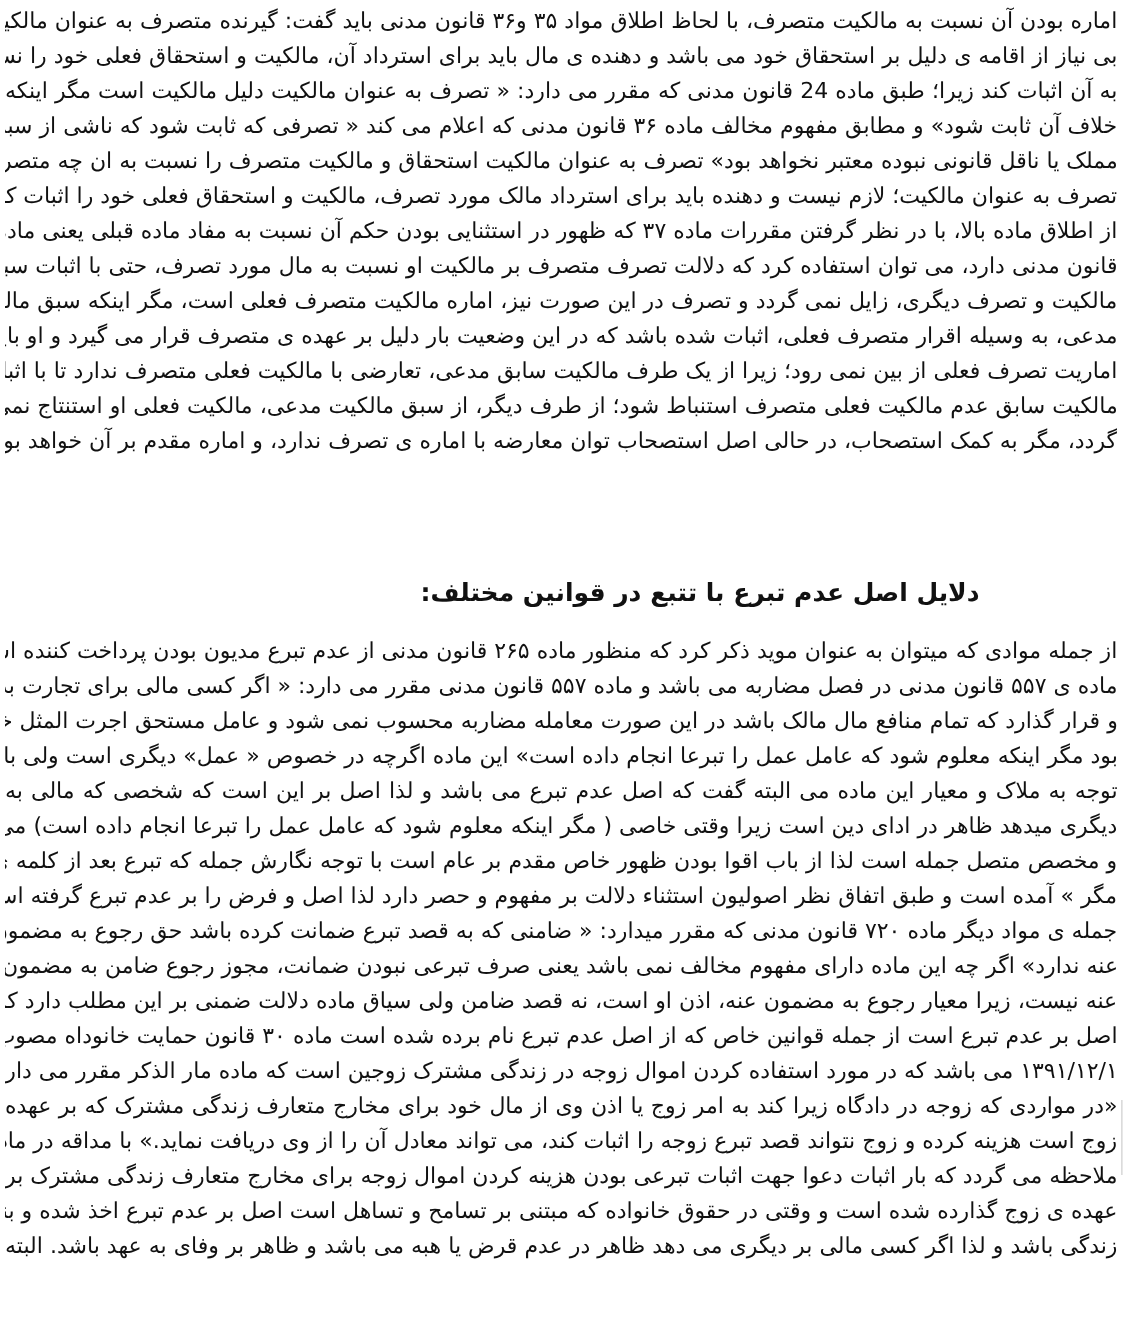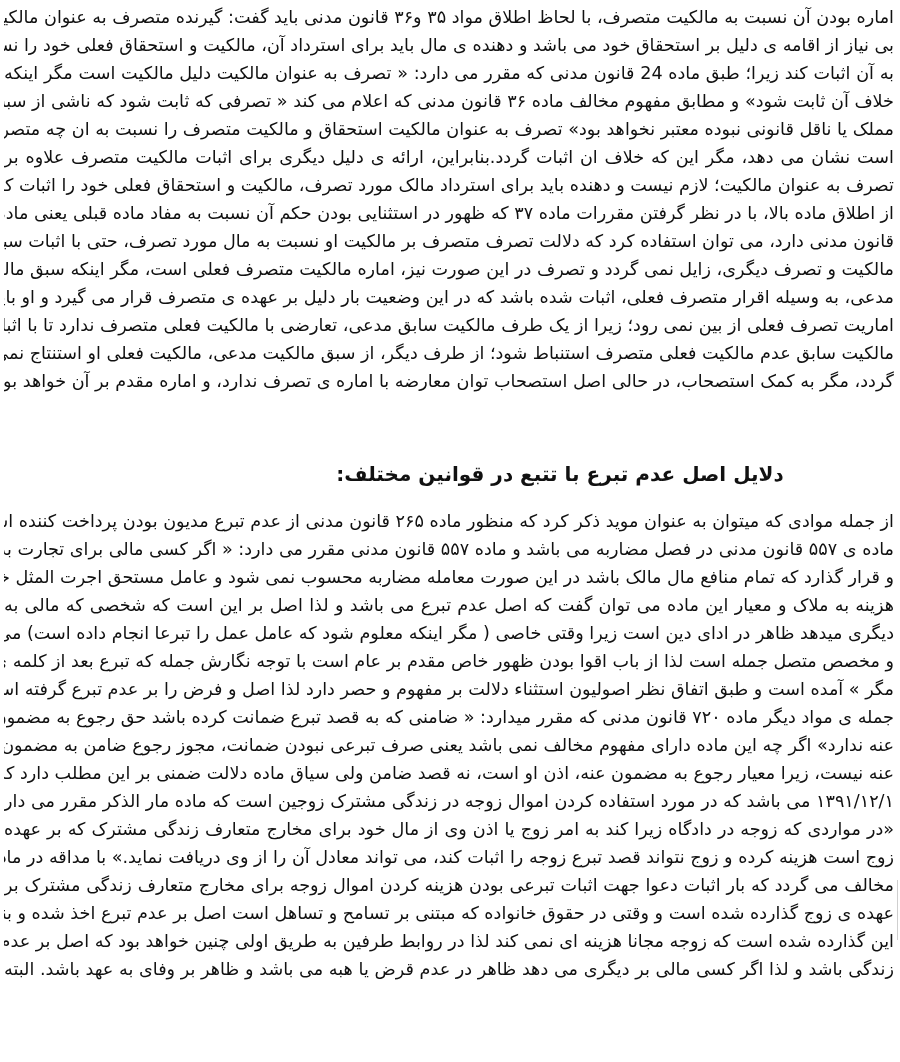--- a/index.html
+++ b/index.html
@@ -71,47 +71,47 @@
 <body>
 
 <div class="page">
 
   <div class="para" id="para1">
     <span class="line">اماره بودن آن نسبت به مالکیت متصرف، با لحاظ اطلاق مواد ۳۵ و۳۶ قانون مدنی باید گفت: گیرنده متصرف به عنوان مالکیت،</span>
     <span class="line">بی نیاز از اقامه ی دلیل بر استحقاق خود می باشد و دهنده ی مال باید برای استرداد آن، مالکیت و استحقاق فعلی خود را نسبت</span>
     <span class="line">به آن اثبات کند زیرا؛ طبق ماده 24 قانون مدنی که مقرر می دارد: « تصرف به عنوان مالکیت دلیل مالکیت است مگر اینکه</span>
     <span class="line">خلاف آن ثابت شود» و مطابق مفهوم مخالف ماده ۳۶ قانون مدنی که اعلام می کند « تصرفی که ثابت شود که ناشی از سبب</span>
     <span class="line">مملک یا ناقل قانونی نبوده معتبر نخواهد بود» تصرف به عنوان مالکیت استحقاق و مالکیت متصرف را نسبت به ان چه متصرف</span>
-    <span class="line">است نشان می دهد، مگر این که خلاف ان اثبات گردد.بنابراین، ارائه ی دلیل دیگری برای اثبات مالکیت متصرف علاوه بر</span>
     <span class="line">تصرف به عنوان مالکیت؛ لازم نیست و دهنده باید برای استرداد مالک مورد تصرف، مالکیت و استحقاق فعلی خود را اثبات کند.</span>
     <span class="line">از اطلاق ماده بالا، با در نظر گرفتن مقررات ماده ۳۷ که ظهور در استثنایی بودن حکم آن نسبت به مفاد ماده قبلی یعنی ماده ۳۶</span>
     <span class="line">قانون مدنی دارد، می توان استفاده کرد که دلالت تصرف متصرف بر مالکیت او نسبت به مال مورد تصرف، حتی با اثبات سبق</span>
     <span class="line">مالکیت و تصرف دیگری، زایل نمی گردد و تصرف در این صورت نیز، اماره مالکیت متصرف فعلی است، مگر اینکه سبق مالکیت</span>
     <span class="line">مدعی، به وسیله اقرار متصرف فعلی، اثبات شده باشد که در این وضعیت بار دلیل بر عهده ی متصرف قرار می گیرد و او باید</span>
     <span class="line">اماریت تصرف فعلی از بین نمی رود؛ زیرا از یک طرف مالکیت سابق مدعی، تعارضی با مالکیت فعلی متصرف ندارد تا با اثبات</span>
     <span class="line">مالکیت سابق عدم مالکیت فعلی متصرف استنباط شود؛ از طرف دیگر، از سبق مالکیت مدعی، مالکیت فعلی او استنتاج نمی</span>
     <span class="line last">گردد، مگر به کمک استصحاب، در حالی اصل استصحاب توان معارضه با اماره ی تصرف ندارد، و اماره مقدم بر آن خواهد بود.</span>
   </div>
 
   <div id="heading">دلایل اصل عدم تبرع با تتبع در قوانین مختلف:</div>
 
   <div class="para" id="para2">
     <span class="line">از جمله موادی که میتوان به عنوان موید ذکر کرد که منظور ماده ۲۶۵ قانون مدنی از عدم تبرع مدیون بودن پرداخت کننده است</span>
     <span class="line">ماده ی ۵۵۷ قانون مدنی در فصل مضاربه می باشد و ماده ۵۵۷ قانون مدنی مقرر می دارد: « اگر کسی مالی برای تجارت بدهد</span>
     <span class="line">و قرار گذارد که تمام منافع مال مالک باشد در این صورت معامله مضاربه محسوب نمی شود و عامل مستحق اجرت المثل خواهد</span>
-    <span class="line">هزینه به ملاک و معیار این ماده می توان گفت که اصل عدم تبرع می باشد و لذا اصل بر این است که شخصی که مالی به</span>
+    <span class="line">بود مگر اینکه معلوم شود که عامل عمل را تبرعا انجام داده است» این ماده اگرچه در خصوص « عمل» دیگری است ولی با</span>
+    <span class="line">توجه به ملاک و معیار این ماده می البته گفت که اصل عدم تبرع می باشد و لذا اصل بر این است که شخصی که مالی به</span>
     <span class="line">دیگری میدهد ظاهر در ادای دین است زیرا وقتی خاصی ( مگر اینکه معلوم شود که عامل عمل را تبرعا انجام داده است) می آید</span>
     <span class="line">و مخصص متصل جمله است لذا از باب اقوا بودن ظهور خاص مقدم بر عام است با توجه نگارش جمله که تبرع بعد از کلمه ی «</span>
     <span class="line">مگر » آمده است و طبق اتفاق نظر اصولیون استثناء دلالت بر مفهوم و حصر دارد لذا اصل و فرض را بر عدم تبرع گرفته است. از</span>
     <span class="line">جمله ی مواد دیگر ماده ۷۲۰ قانون مدنی که مقرر میدارد: « ضامنی که به قصد تبرع ضمانت کرده باشد حق رجوع به مضمون</span>
     <span class="line">عنه ندارد» اگر چه این ماده دارای مفهوم مخالف نمی باشد یعنی صرف تبرعی نبودن ضمانت، مجوز رجوع ضامن به مضمون</span>
     <span class="line">عنه نیست، زیرا معیار رجوع به مضمون عنه، اذن او است، نه قصد ضامن ولی سیاق ماده دلالت ضمنی بر این مطلب دارد که</span>
+    <span class="line">اصل بر عدم تبرع است از جمله قوانین خاص که از اصل عدم تبرع نام برده شده است ماده ۳۰ قانون حمایت خانوداه مصوب</span>
     <span class="line">۱۳۹۱/۱۲/۱ می باشد که در مورد استفاده کردن اموال زوجه در زندگی مشترک زوجین است که ماده مار الذکر مقرر می دارد:</span>
     <span class="line">«در مواردی که زوجه در دادگاه زیرا کند به امر زوج یا اذن وی از مال خود برای مخارج متعارف زندگی مشترک که بر عهده</span>
     <span class="line">زوج است هزینه کرده و زوج نتواند قصد تبرع زوجه را اثبات کند، می تواند معادل آن را از وی دریافت نماید.» با مداقه در ماده</span>
-    <span class="line">مخالف می گردد که بار اثبات دعوا جهت اثبات تبرعی بودن هزینه کردن اموال زوجه برای مخارج متعارف زندگی مشترک بر</span>
+    <span class="line">ملاحظه می گردد که بار اثبات دعوا جهت اثبات تبرعی بودن هزینه کردن اموال زوجه برای مخارج متعارف زندگی مشترک بر</span>
     <span class="line">عهده ی زوج گذارده شده است و وقتی در حقوق خانواده که مبتنی بر تسامح و تساهل است اصل بر عدم تبرع اخذ شده و بنا بر</span>
-    <span class="line">این گذارده شده است که زوجه مجانا هزینه ای نمی کند لذا در روابط طرفین به طریق اولی چنین خواهد بود که اصل بر عدم</span>
     <span class="line">زندگی باشد و لذا اگر کسی مالی بر دیگری می دهد ظاهر در عدم قرض یا هبه می باشد و ظاهر بر وفای به عهد باشد. البته</span>
   </div>
 
   <div class="right-rule"></div>
 </div>
 
 </body></html>

